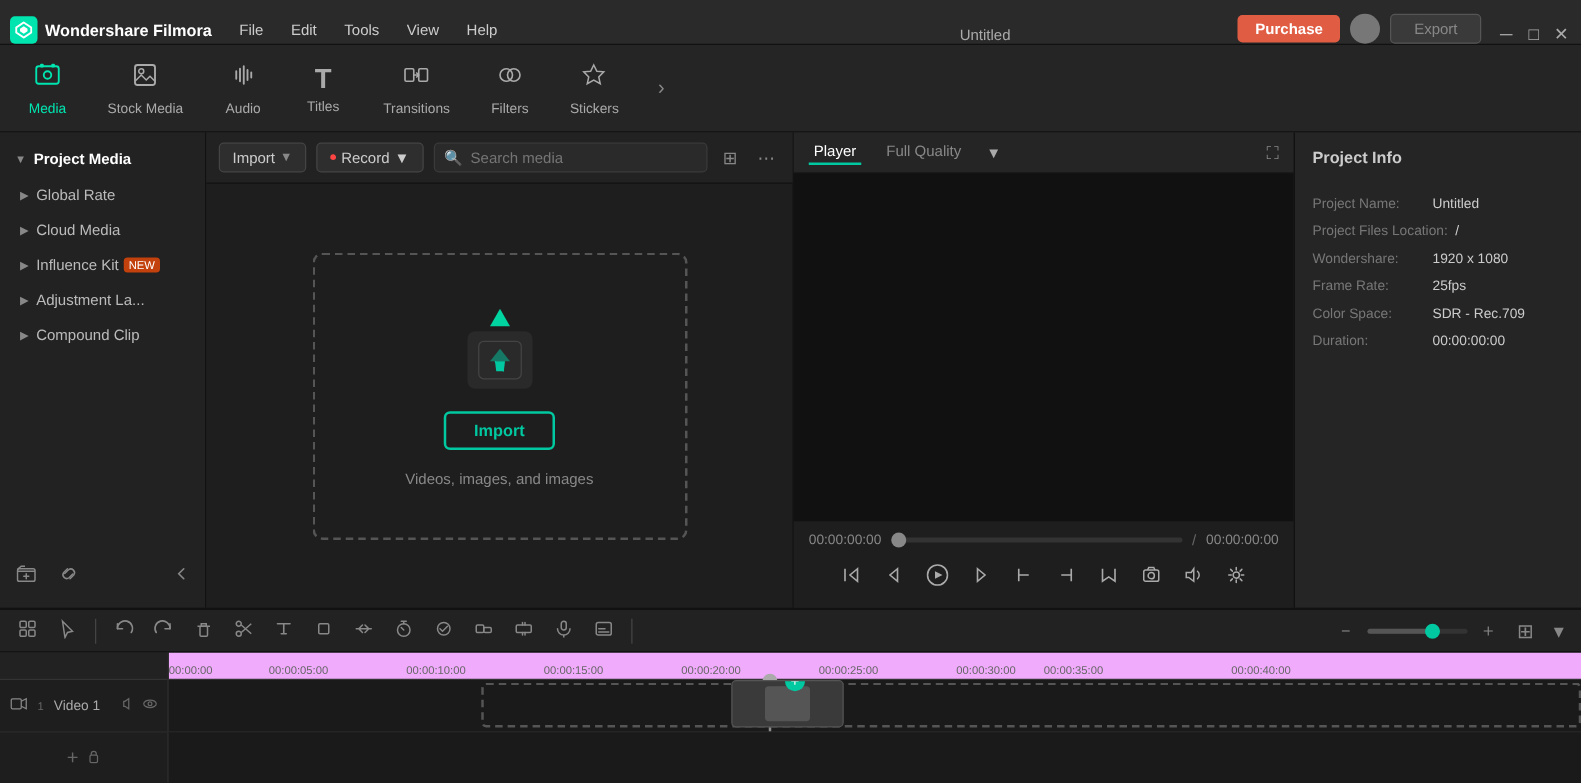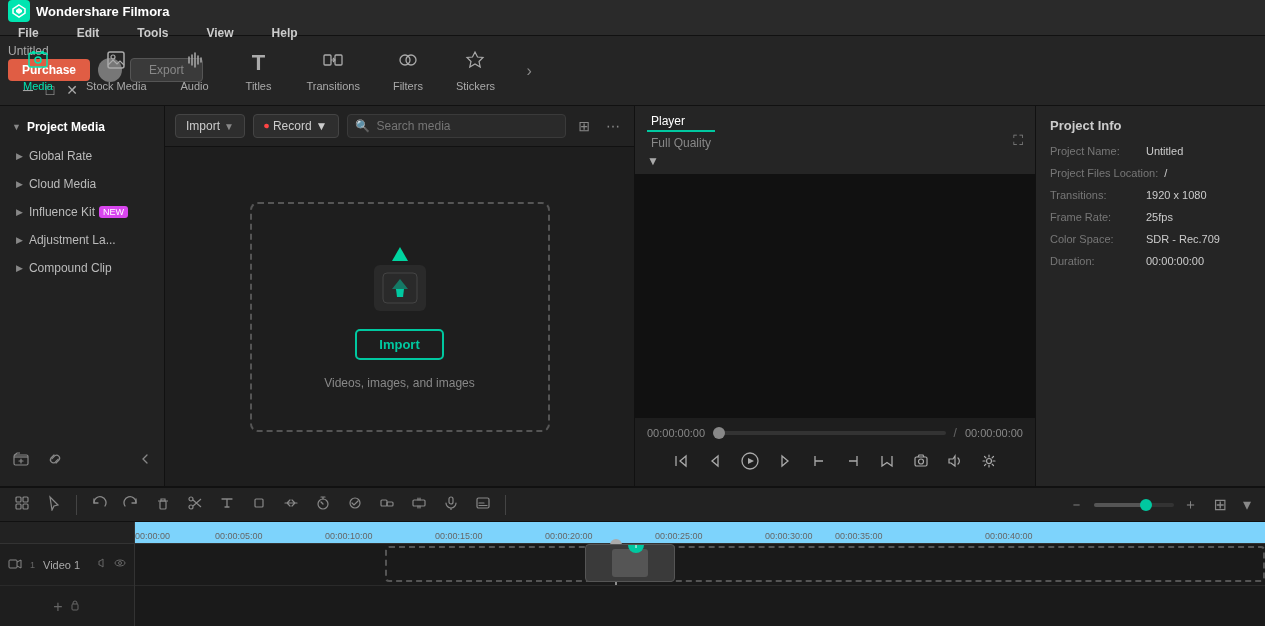--- a/index.html
+++ b/index.html
@@ -10,26 +10,25 @@
       color: #ccc;
       font-family: 'Segoe UI', Arial, sans-serif;
       font-size: 12px;
       overflow: hidden;
       user-select: none;
     }
 
     
     #titlebar {
       display: flex;
-      align-items: flex-start;
+      align-items: flex-end;
       background: #2a2a2a;
       height: 36px;
       padding: 0 8px;
       border-bottom: 1px solid #111;
-      flex-direction: column;
     }
     #titlebar .app-logo {
       display: flex;
       align-items: center;
       gap: 6px;
       margin-right: 12px;
     }
     #titlebar .app-logo-icon {
       width: 22px;
       height: 22px;
@@ -40,23 +39,22 @@
       font-size: 14px;
       font-weight: bold;
     }
     #titlebar .app-name {
       color: #fff;
       font-size: 13px;
       font-weight: 600;
     }
     #titlebar .menu-bar {
       display: flex;
-      gap: 18px;
+      gap: 2px;
       flex: 1;
-      font-weight: bold;
     }
     #titlebar .menu-item {
       padding: 4px 10px;
       color: #ccc;
       cursor: pointer;
       border-radius: 3px;
       font-size: 12px;
     }
     #titlebar .app-title {
       flex: 1;
@@ -187,21 +185,21 @@
       gap: 6px;
     }
     .sidebar-top .arrow { color: #888; font-size: 9px; }
     .sidebar-folder {
       padding: 5px 28px;
       color: #aaa;
       cursor: pointer;
       font-size: 12px;
     }
     .badge-new {
-      background: #d946ef;
+      background: #c2410c;
       color: #fff;
       font-size: 9px;
       padding: 1px 4px;
       border-radius: 3px;
       margin-left: 4px;
     }
     .sidebar-bottom {
       margin-top: auto;
       display: flex;
       align-items: center;
@@ -362,22 +360,21 @@
     #player-toolbar {
       display: flex;
       align-items: center;
       justify-content: space-between;
       padding: 6px 12px;
       background: #252525;
       border-bottom: 1px solid #111;
     }
     #player-toolbar .player-tabs {
       display: flex;
-      gap: 2px;
-      flex-direction: column;
+      gap: 16px;
     }
     .player-tab {
       color: #888;
       cursor: pointer;
       font-size: 12px;
       padding: 2px 4px;
     }
     .player-tab.active { color: #fff; border-bottom: 2px solid #00c8a0; }
     .quality-selector {
       display: flex;
@@ -449,21 +446,21 @@
     #info-panel {
       width: 230px;
       background: #252525;
       border-left: 1px solid #111;
       padding: 12px 14px;
       flex-shrink: 0;
     }
     #info-panel h3 {
       color: #ccc;
       font-size: 13px;
-      margin-bottom: 12px;
+      margin-bottom: 24px;
       font-weight: 600;
     }
     .info-row {
       display: flex;
       margin-bottom: 10px;
       gap: 6px;
     }
     .info-label {
       color: #777;
       font-size: 11px;
@@ -555,21 +552,21 @@
     .track-icons { display: flex; gap: 4px; }
     .track-icon-btn { color: #666; cursor: pointer; font-size: 12px; }
     #timeline-right {
       flex: 1;
       background: #1a1a1a;
       position: relative;
       overflow: hidden;
     }
     .timeline-ruler {
       height: 22px;
-      background: #7dd3fc;
+      background: #f0abfc;
       border-bottom: 1px solid #333;
       display: flex;
       align-items: flex-end;
       padding: 0 0 2px;
       position: relative;
     }
     .ruler-mark {
       position: absolute;
       bottom: 2px;
       color: #666;
@@ -918,21 +915,21 @@
     <h3>Project Info</h3>
     <div class="info-row">
       <span class="info-label">Project Name:</span>
       <span class="info-value">Untitled</span>
     </div>
     <div class="info-row">
       <span class="info-label">Project Files Location:</span>
       <span class="info-value">/</span>
     </div>
     <div class="info-row">
-      <span class="info-label">Transitions:</span>
+      <span class="info-label">Wondershare:</span>
       <span class="info-value">1920 x 1080</span>
     </div>
     <div class="info-row">
       <span class="info-label">Frame Rate:</span>
       <span class="info-value">25fps</span>
     </div>
     <div class="info-row">
       <span class="info-label">Color Space:</span>
       <span class="info-value">SDR - Rec.709</span>
     </div>

